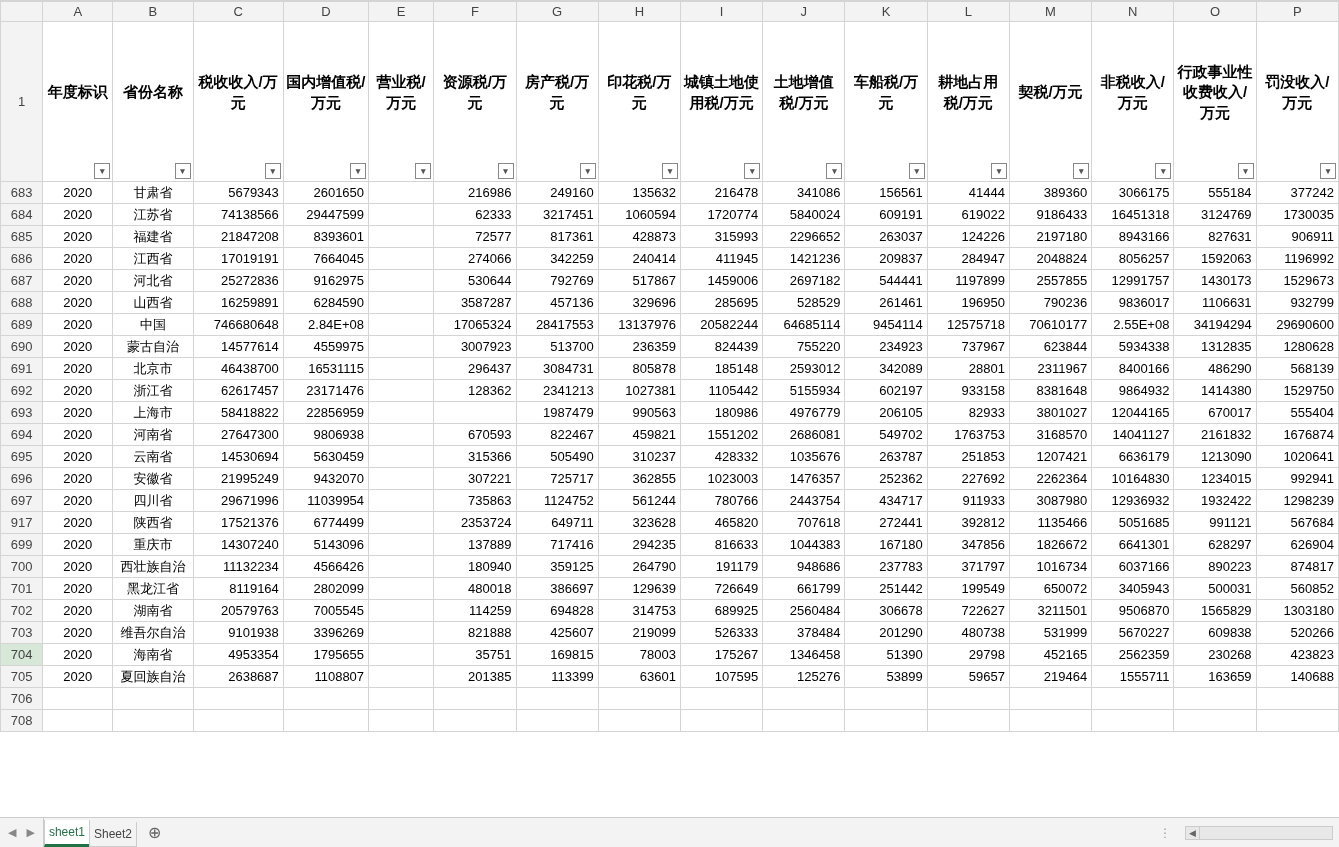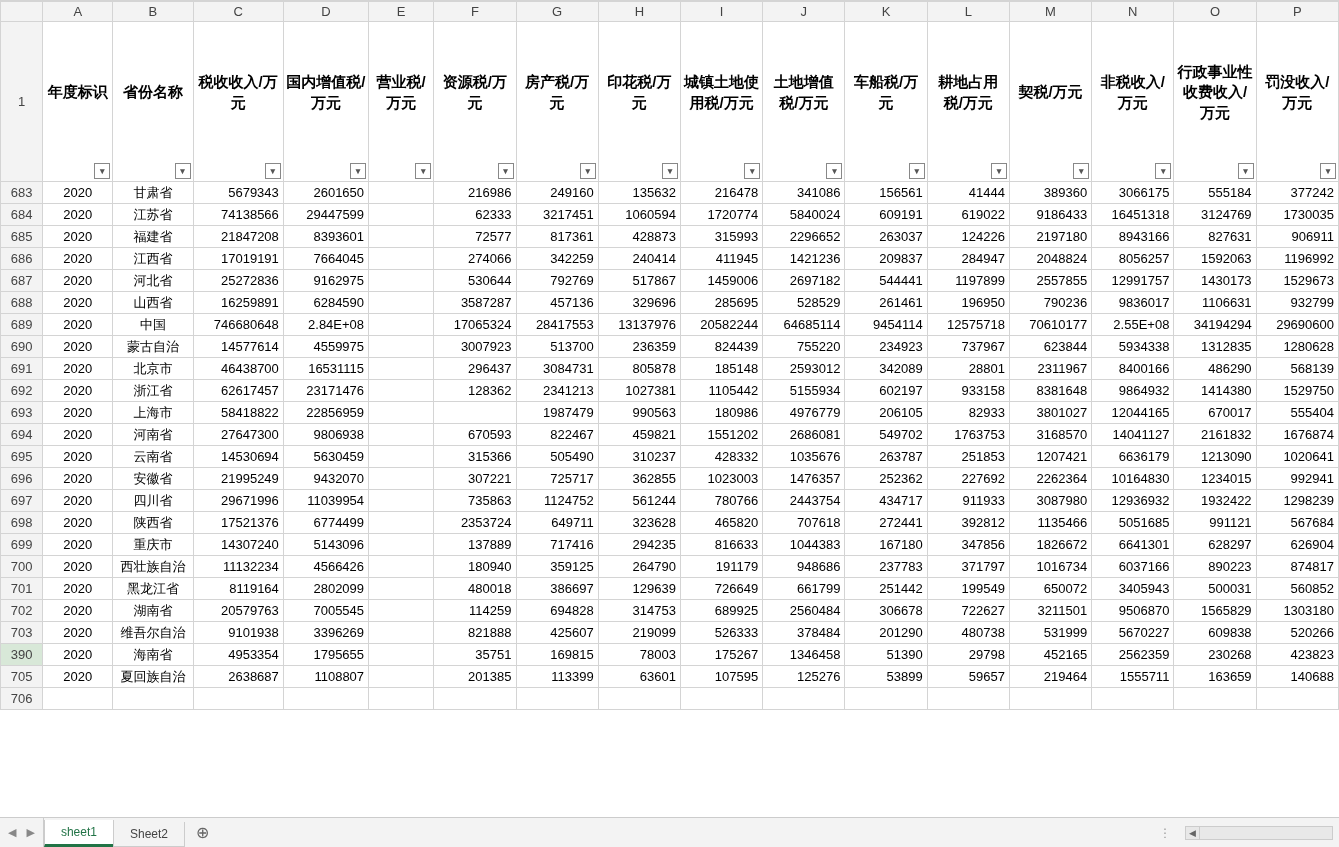--- a/index.html
+++ b/index.html
@@ -100,21 +100,21 @@
     display: flex;
     align-items: center;
     padding: 0 8px;
     border-right: 1px solid #ccc;
     gap: 10px;
     color: #888;
   }
   .nav-arrows span { cursor: pointer; font-size: 11px; }
   .tabs { display: flex; align-items: flex-end; }
   .tab {
-    padding: 5px 16px;
+    padding: 5px 4px;
     border: 1px solid #ccc;
     border-top: none;
     background: #f3f3f3;
     color: #444;
     cursor: pointer;
     font-size: 12px;
     margin-right: -1px;
   }
   .tab.active {
     background: #fff;
@@ -562,21 +562,21 @@
             <td class="num">780766</td>
             <td class="num">2443754</td>
             <td class="num">434717</td>
             <td class="num">911933</td>
             <td class="num">3087980</td>
             <td class="num">12936932</td>
             <td class="num">1932422</td>
             <td class="num">1298239</td>
           </tr>
           <tr>
-            <td class="row-head">698</td>
+            <td class="row-head">917</td>
             <td class="txt">2020</td>
             <td class="txt">陕西省</td>
             <td class="num">17521376</td>
             <td class="num">6774499</td>
             <td class="empty"></td>
             <td class="num">2353724</td>
             <td class="num">649711</td>
             <td class="num">323628</td>
             <td class="num">465820</td>
             <td class="num">707618</td>
@@ -676,21 +676,21 @@
             <td class="num">526333</td>
             <td class="num">378484</td>
             <td class="num">201290</td>
             <td class="num">480738</td>
             <td class="num">531999</td>
             <td class="num">5670227</td>
             <td class="num">609838</td>
             <td class="num">520266</td>
           </tr>
           <tr>
-            <td class="row-head selected">390</td>
+            <td class="row-head selected">704</td>
             <td class="txt">2020</td>
             <td class="txt">海南省</td>
             <td class="num">4953354</td>
             <td class="num">1795655</td>
             <td class="empty"></td>
             <td class="num">35751</td>
             <td class="num">169815</td>
             <td class="num">78003</td>
             <td class="num">175267</td>
             <td class="num">1346458</td>
@@ -715,20 +715,39 @@
             <td class="num">125276</td>
             <td class="num">53899</td>
             <td class="num">59657</td>
             <td class="num">219464</td>
             <td class="num">1555711</td>
             <td class="num">163659</td>
             <td class="num">140688</td>
           </tr>
           <tr>
             <td class="row-head">706</td>
+            <td class="empty"></td>
+            <td class="empty"></td>
+            <td class="empty"></td>
+            <td class="empty"></td>
+            <td class="empty"></td>
+            <td class="empty"></td>
+            <td class="empty"></td>
+            <td class="empty"></td>
+            <td class="empty"></td>
+            <td class="empty"></td>
+            <td class="empty"></td>
+            <td class="empty"></td>
+            <td class="empty"></td>
+            <td class="empty"></td>
+            <td class="empty"></td>
+            <td class="empty"></td>
+          </tr>
+          <tr>
+            <td class="row-head">708</td>
             <td class="empty"></td>
             <td class="empty"></td>
             <td class="empty"></td>
             <td class="empty"></td>
             <td class="empty"></td>
             <td class="empty"></td>
             <td class="empty"></td>
             <td class="empty"></td>
             <td class="empty"></td>
             <td class="empty"></td>

